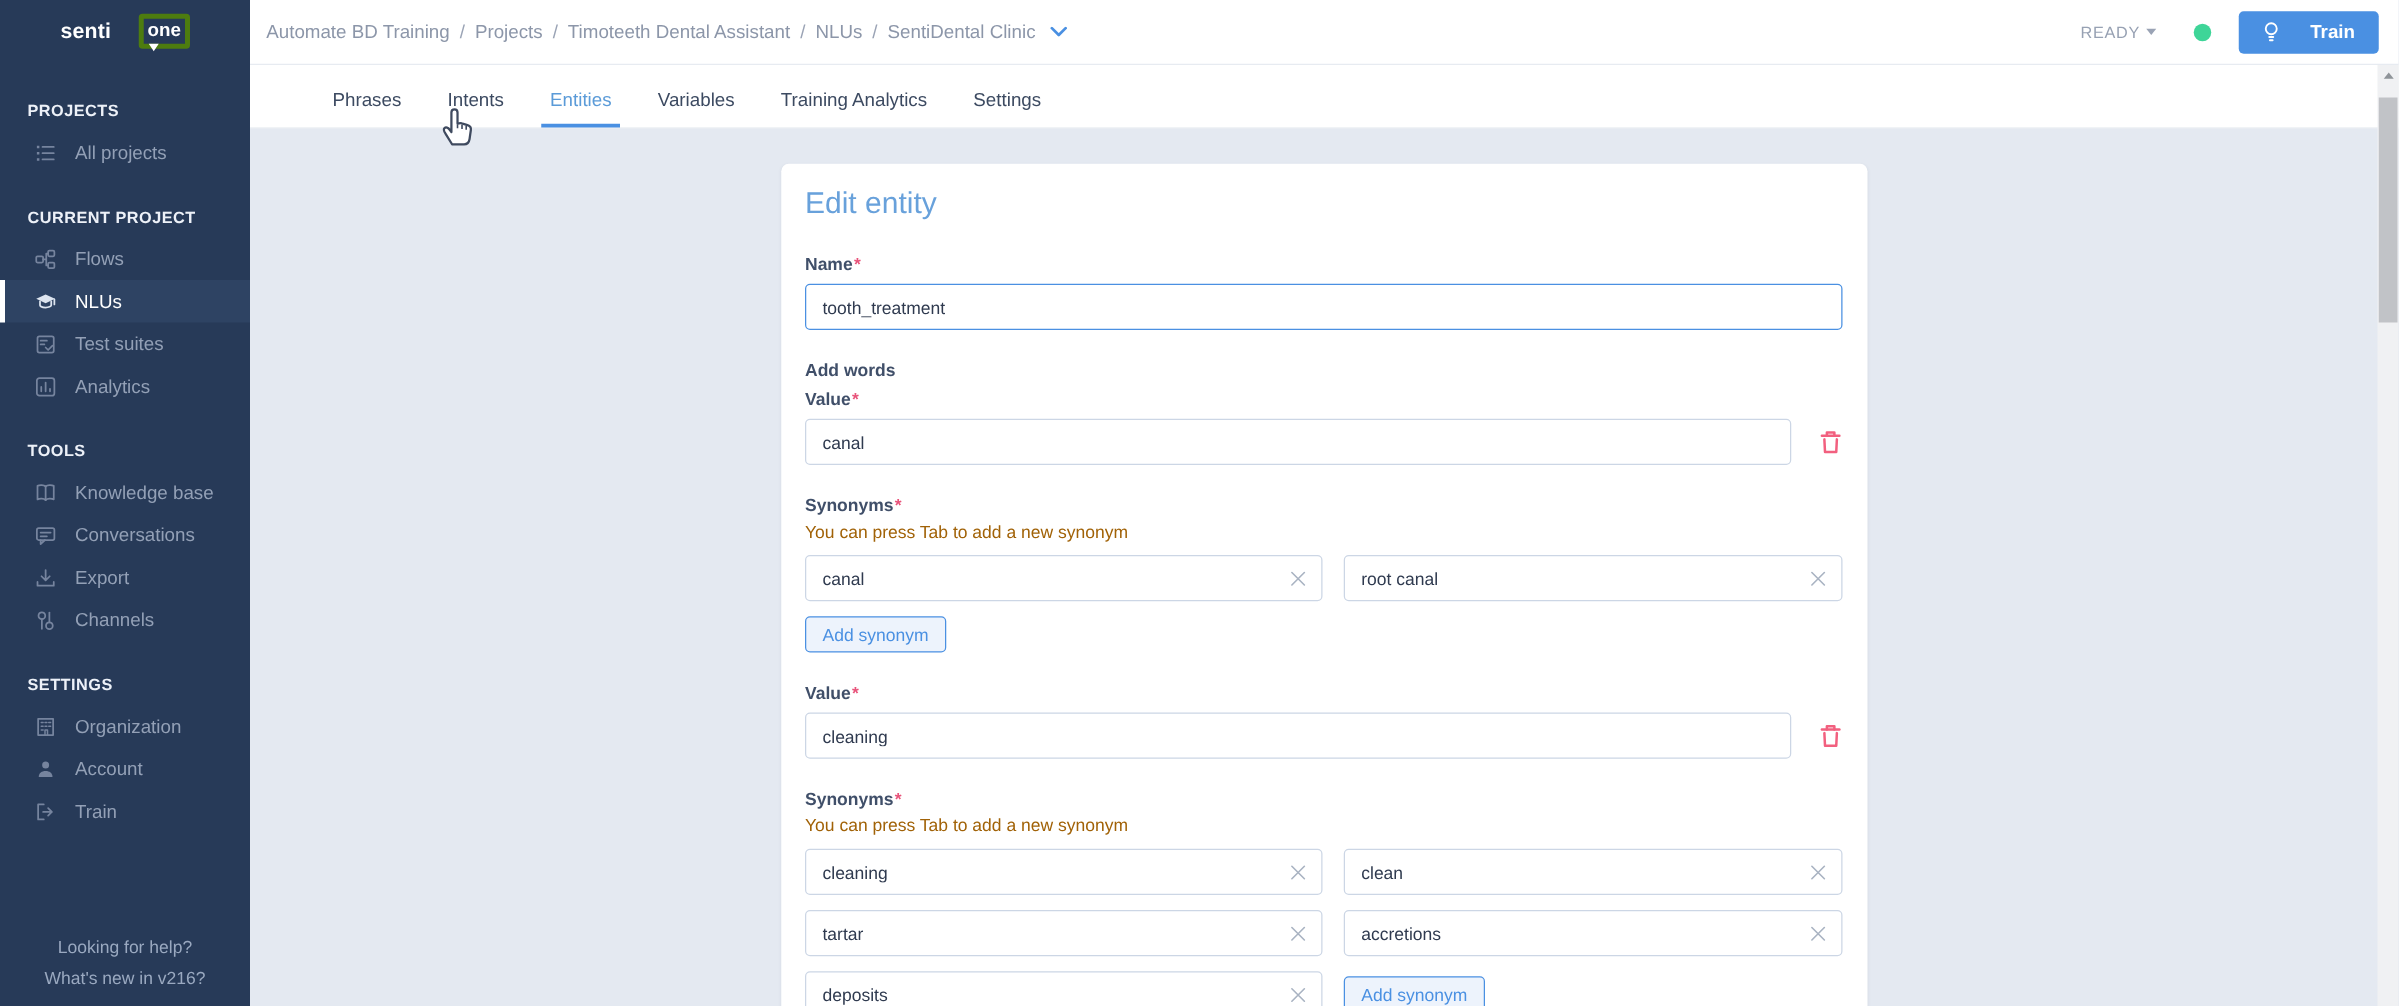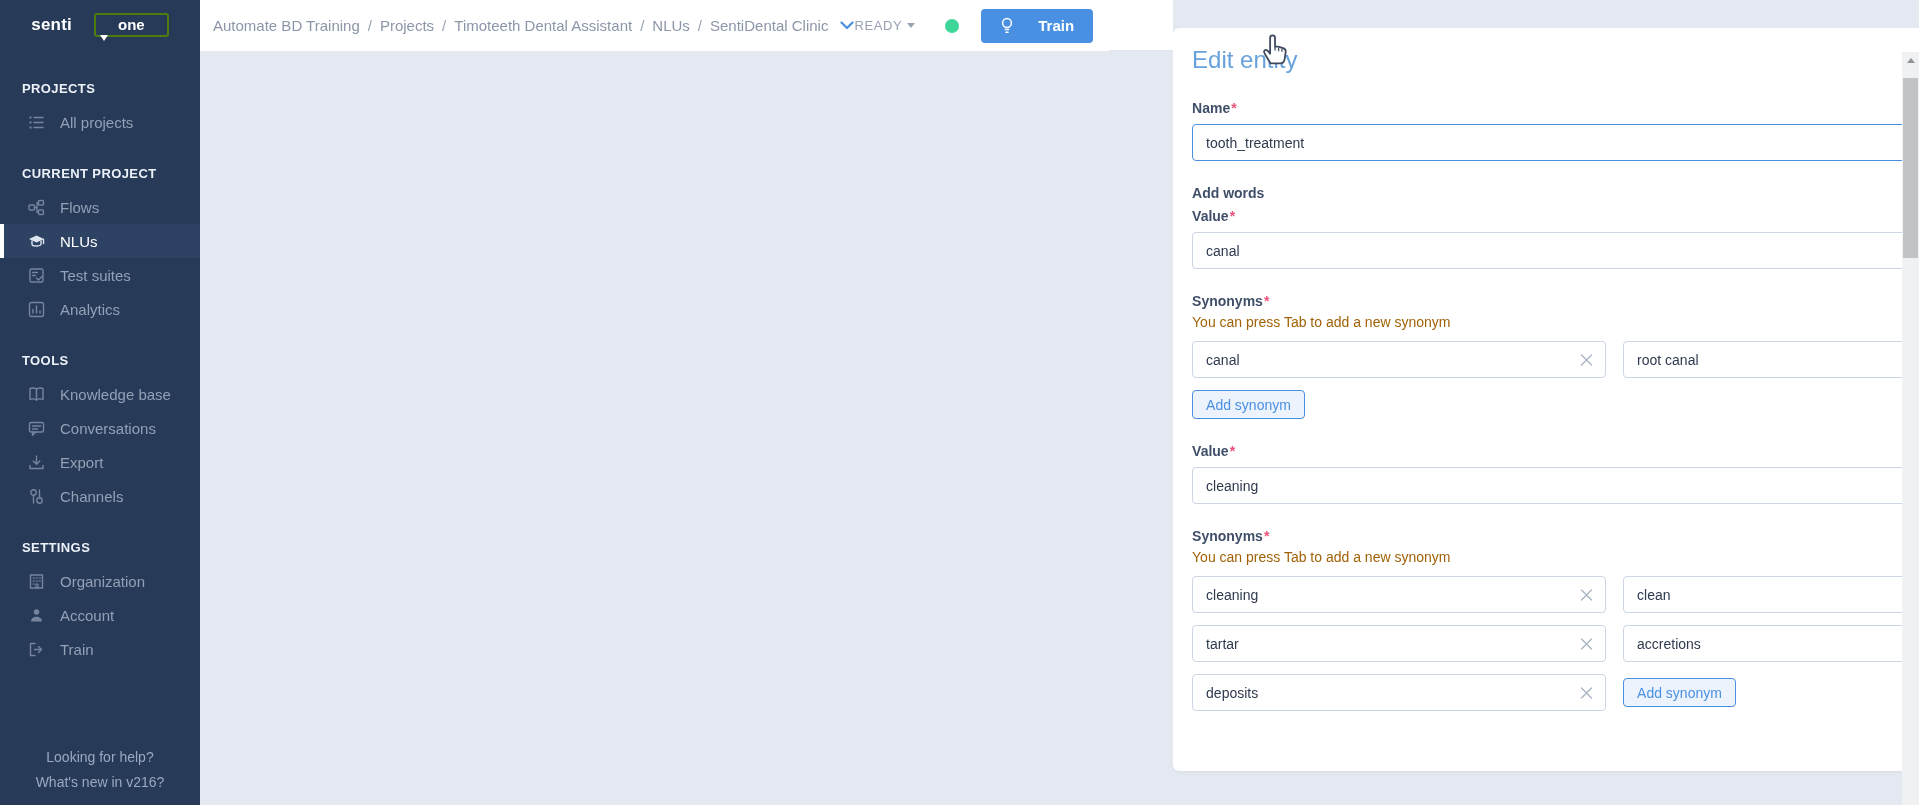--- a/index.html
+++ b/index.html
@@ -4,36 +4,36 @@
 <style>
   * { margin:0; padding:0; box-sizing:border-box; }
   html,body { width:1919px; height:805px; overflow:hidden; }
   body { font-family:"Liberation Sans","DejaVu Sans",sans-serif; background:#e4e9f1; }
   .app { width:1919px; height:805px; display:flex; overflow:hidden; }
 
   
   .sidebar { width:200px; flex:0 0 200px; background:var(--sidebar-bg,#273a58); position:relative; color:#8e9cb5; }
   .logo { height:50px; display:flex; align-items:center; justify-content:center; gap:22px; color:#fff; }
   .logo-senti { font-size:17px; font-weight:600; letter-spacing:.2px; }
-  .logo-one { font-size:15px; font-weight:700; border:2px solid #4d7c0f; border-radius:3px; padding:1px 22px 2px; position:relative; }
+  .logo-one { font-size:15px; font-weight:700; border:4px solid #4d7c0f; border-radius:3px; padding:1px 3px 2px; position:relative; }
   .logo-one::after { content:""; position:absolute; left:4px; bottom:-6px; width:0; height:0;
      border-left:4px solid transparent; border-right:4px solid transparent; border-top:6px solid #fff; }
   .nav { padding-top:4px; }
   .nav-header { font-size:13px; font-weight:700; color:#edf1f8; letter-spacing:.4px; padding:0 0 0 22px; margin:27px 0 9px; }
   .nav-item { height:34px; display:flex; align-items:center; padding-left:22px; cursor:pointer; border-left:4px solid transparent; }
   .nav-item.active { background:#2e4363; border-left:4px solid #ffffff; }
   .nav-icon { width:20px; display:flex; justify-content:center; align-items:center; margin-right:14px; color:#76849e; }
   .nav-item.active .nav-icon { color:#dde5f0; }
   .nav-label { font-size:15px; color:#93a0b6; }
   .nav-item.active .nav-label { color:#ffffff; }
   .sidebar-footer { position:absolute; bottom:10px; left:0; width:100%; text-align:center; }
   .help-link { font-size:14px; color:#9aa9c0; line-height:25px; cursor:pointer; }
 
   
-  .main { flex:1; display:flex; flex-direction:row; position:relative; background:var(--content-bg,#e4e9f1); min-width:0; }
+  .main { flex:1; display:flex; flex-direction:column; position:relative; background:var(--content-bg,#e4e9f1); min-width:0; }
 
   .topbar { height:52px; background:#fff; border-bottom:1px solid #e7ebf1; display:flex; align-items:center;
             justify-content:space-between; padding:0 16px 0 13px; flex:0 0 52px; }
   .breadcrumb { display:flex; align-items:center; gap:8px; font-size:15px; color:#8c96a9; white-space:nowrap; }
   .crumb { cursor:pointer; }
   .crumb-sep { color:#9aa3b5; }
   .crumb-chevron { display:flex; align-items:center; margin-left:4px; cursor:pointer; }
   .top-right { display:flex; align-items:center; }
   .ready-wrap { display:flex; align-items:center; gap:5px; cursor:pointer; }
   .ready-label { font-size:13px; color:#97a1b3; letter-spacing:.6px; }
@@ -262,20 +262,28 @@
               <circle cx="7" cy="6" r="4.4"></circle>
                 <path d="M5.4 12.6h3.2M5.9 15.2h2.2"></path>
             </svg>
           </span>
           <span>Train</span>
         </button>
       </div>
     </header>
 
     <div class="tabsbar">
+      <div id="tabs" style="display:flex;gap:33px;align-items:flex-end">
+          <div class="tab">Phrases</div>
+          <div class="tab">Intents</div>
+          <div class="tab active">Entities</div>
+          <div class="tab">Variables</div>
+          <div class="tab">Training Analytics</div>
+          <div class="tab">Settings</div>
+        </div>
       <span class="hand-cursor">
         <svg viewBox="0 0 24 28" width="31" height="36">
           <path d="M9 26 L5.2 19.8 C4.2 18.2 3.2 16.9 4.3 15.9 C5.2 15.1 6.5 15.6 7.4 16.8 L8.6 18.4 V6.2 C8.6 5 9.4 4.2 10.5 4.2 C11.6 4.2 12.4 5 12.4 6.2 V13.1 L13.3 13 C13.7 12.9 14.4 12.8 15 13 L18.6 14.1 C20 14.5 20.9 15.7 20.7 17.1 L19.9 22.7 C19.6 24.6 18.4 26 16.5 26 Z" fill="#ffffff" stroke="#3f4a5f" stroke-width="1.4" stroke-linejoin="round"></path>
           <path d="M12.4 13.5 V16 M15.2 13.8 V16.5 M17.8 14.6 V17" stroke="#3f4a5f" stroke-width="1" fill="none"></path>
         </svg>
       </span>
     </div>
 
     <div class="content">
       <div class="card">

